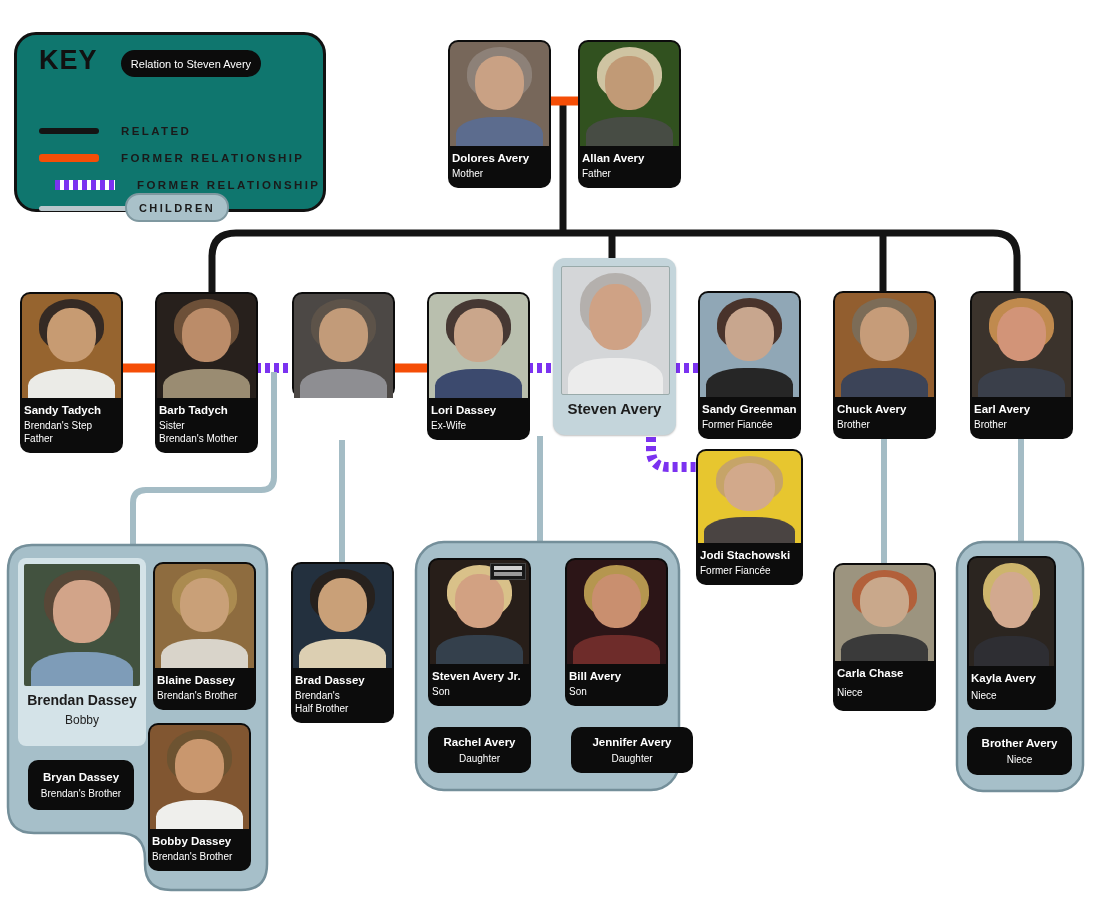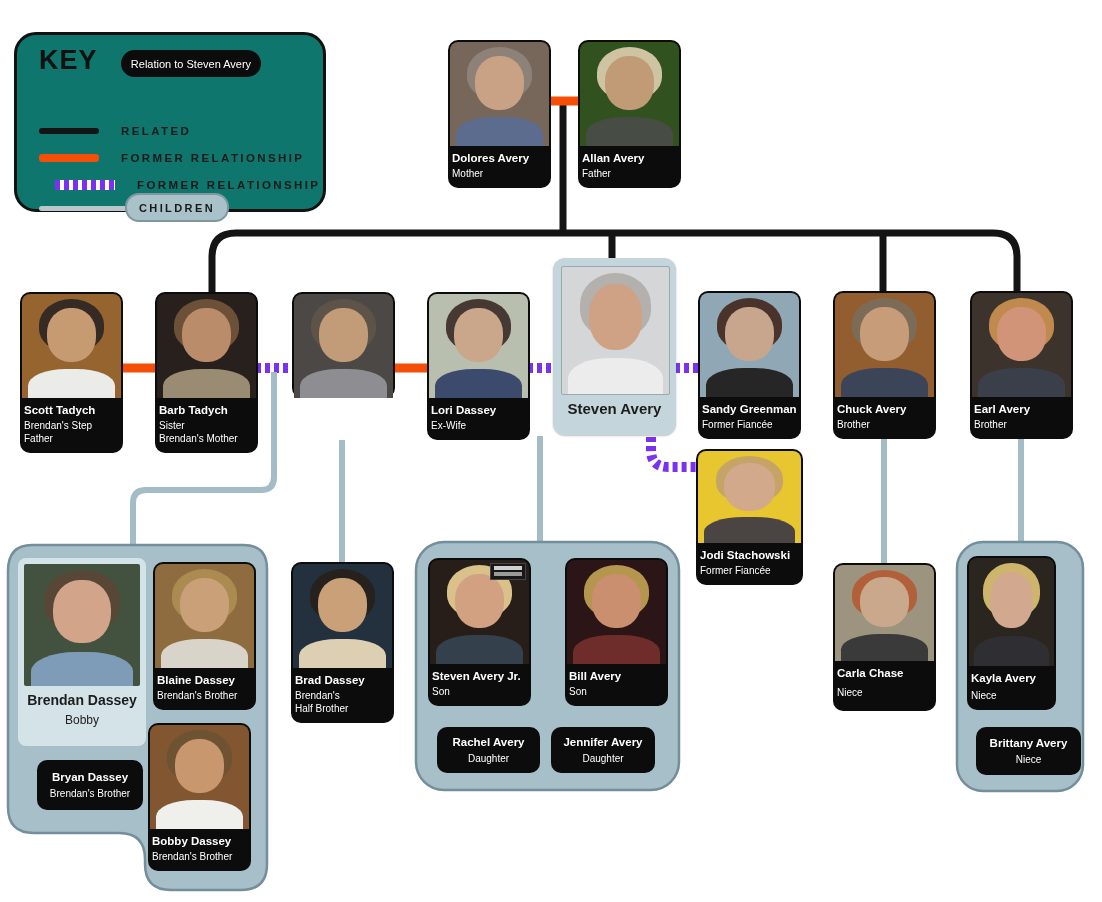--- a/index.html
+++ b/index.html
@@ -31,21 +31,21 @@
   .photo{position:relative;width:100%;height:104px;border-radius:8px 8px 0 0;overflow:hidden;background:var(--bg,#888);}
   .photo .hair{position:absolute;left:17%;top:5%;width:66%;height:50%;background:var(--hair,#555);border-radius:50% 50% 42% 42%;}
   .photo .face{position:absolute;left:25%;top:13%;width:50%;height:52%;background:var(--skin,#caa);border-radius:46%;}
   .photo .shirt{position:absolute;left:6%;bottom:-8%;width:88%;height:36%;background:var(--shirt,#ddd);border-radius:44% 44% 0 0;}
   .plate{padding:5px 2px 8px 2px;text-align:left;color:#fff;}
   .pname{font-size:11.5px;font-weight:700;line-height:1.25;}
   .prel{font-size:10px;line-height:1.3;margin-top:2px;}
 
   
   .pill{position:absolute;background:#0c0c0c;border-radius:10px;z-index:2;display:flex;flex-direction:column;
-        align-items:center;justify-content:center;color:#fff;box-sizing:border-box;padding:4px 2px;margin-left:9px;}
+        align-items:center;justify-content:center;color:#fff;box-sizing:border-box;padding:4px 2px;}
 
   
   .steven-card{position:absolute;left:553px;top:258px;width:123px;height:177px;background:#c4d5db;
                border-radius:12px;z-index:2;box-shadow:0 1px 2px rgba(0,0,0,.25);}
   .steven-card .photo{position:absolute;left:8px;top:8px;width:107px;height:127px;border:1px solid #9aa;border-radius:2px;}
   .steven-card .sname{position:absolute;left:0;top:142px;width:100%;text-align:center;font-size:15px;font-weight:700;color:#1c1c1c;}
 
   
   .brendan-card{position:absolute;left:18px;top:558px;width:128px;height:188px;background:#d4e3e8;
                 border-radius:8px;z-index:2;}
@@ -145,21 +145,21 @@
       </div>
   </div>
 
   <div class="card" style="left:20px;top:292px;">
     <div class="photo" style="--bg:#96642f;--hair:#352a24;--skin:#c79b72;--shirt:#ebebe7">
         <div class="hair"></div>
         <div class="face"></div>
         <div class="shirt"></div>
       </div>
     <div class="plate">
-        <div class="pname">Scott Tadych</div>
+        <div class="pname">Sandy Tadych</div>
         <div class="prel">Brendan's Step Father</div>
       </div>
   </div>
   <div class="card" style="left:155px;top:292px;">
     <div class="photo" style="--bg:#27201c;--hair:#6d5038;--skin:#bb8c69;--shirt:#9a8c72">
         <div class="hair"></div>
         <div class="face"></div>
         <div class="shirt"></div>
       </div>
     <div class="plate">
@@ -314,21 +314,21 @@
       </div>
     <div class="plate">
         <div class="pname">Bill Avery</div>
         <div class="prel">Son</div>
       </div>
   </div>
   <div class="pill" style="left:428px;top:727px;width:103px;height:46px;">
     <div class="pname">Rachel Avery</div>
     <div class="prel">Daughter</div>
   </div>
-  <div class="pill" style="left:542px;top:727px;width:104px;height:46px;">
+  <div class="pill" style="left:571px;top:727px;width:122px;height:46px;">
     <div class="pname">Jennifer Avery</div>
     <div class="prel">Daughter</div>
   </div>
 
   <div class="card" style="left:833px;top:563px;">
     <div class="photo" style="height:96px;--bg:#9c947f;--hair:#b2603a;--skin:#c9a88b;--shirt:#3a3a3a">
         <div class="hair"></div>
         <div class="face"></div>
         <div class="shirt"></div>
       </div>
@@ -342,17 +342,17 @@
         <div class="hair"></div>
         <div class="face"></div>
         <div class="shirt"></div>
       </div>
     <div class="plate">
         <div class="pname">Kayla Avery</div>
         <div class="prel" style="margin-top:4px;">Niece</div>
       </div>
   </div>
   <div class="pill" style="left:967px;top:727px;width:105px;height:48px;">
-    <div class="pname">Brittany Avery</div>
+    <div class="pname">Brother Avery</div>
     <div class="prel">Niece</div>
   </div>
 
 </div>
 
 </body></html>

